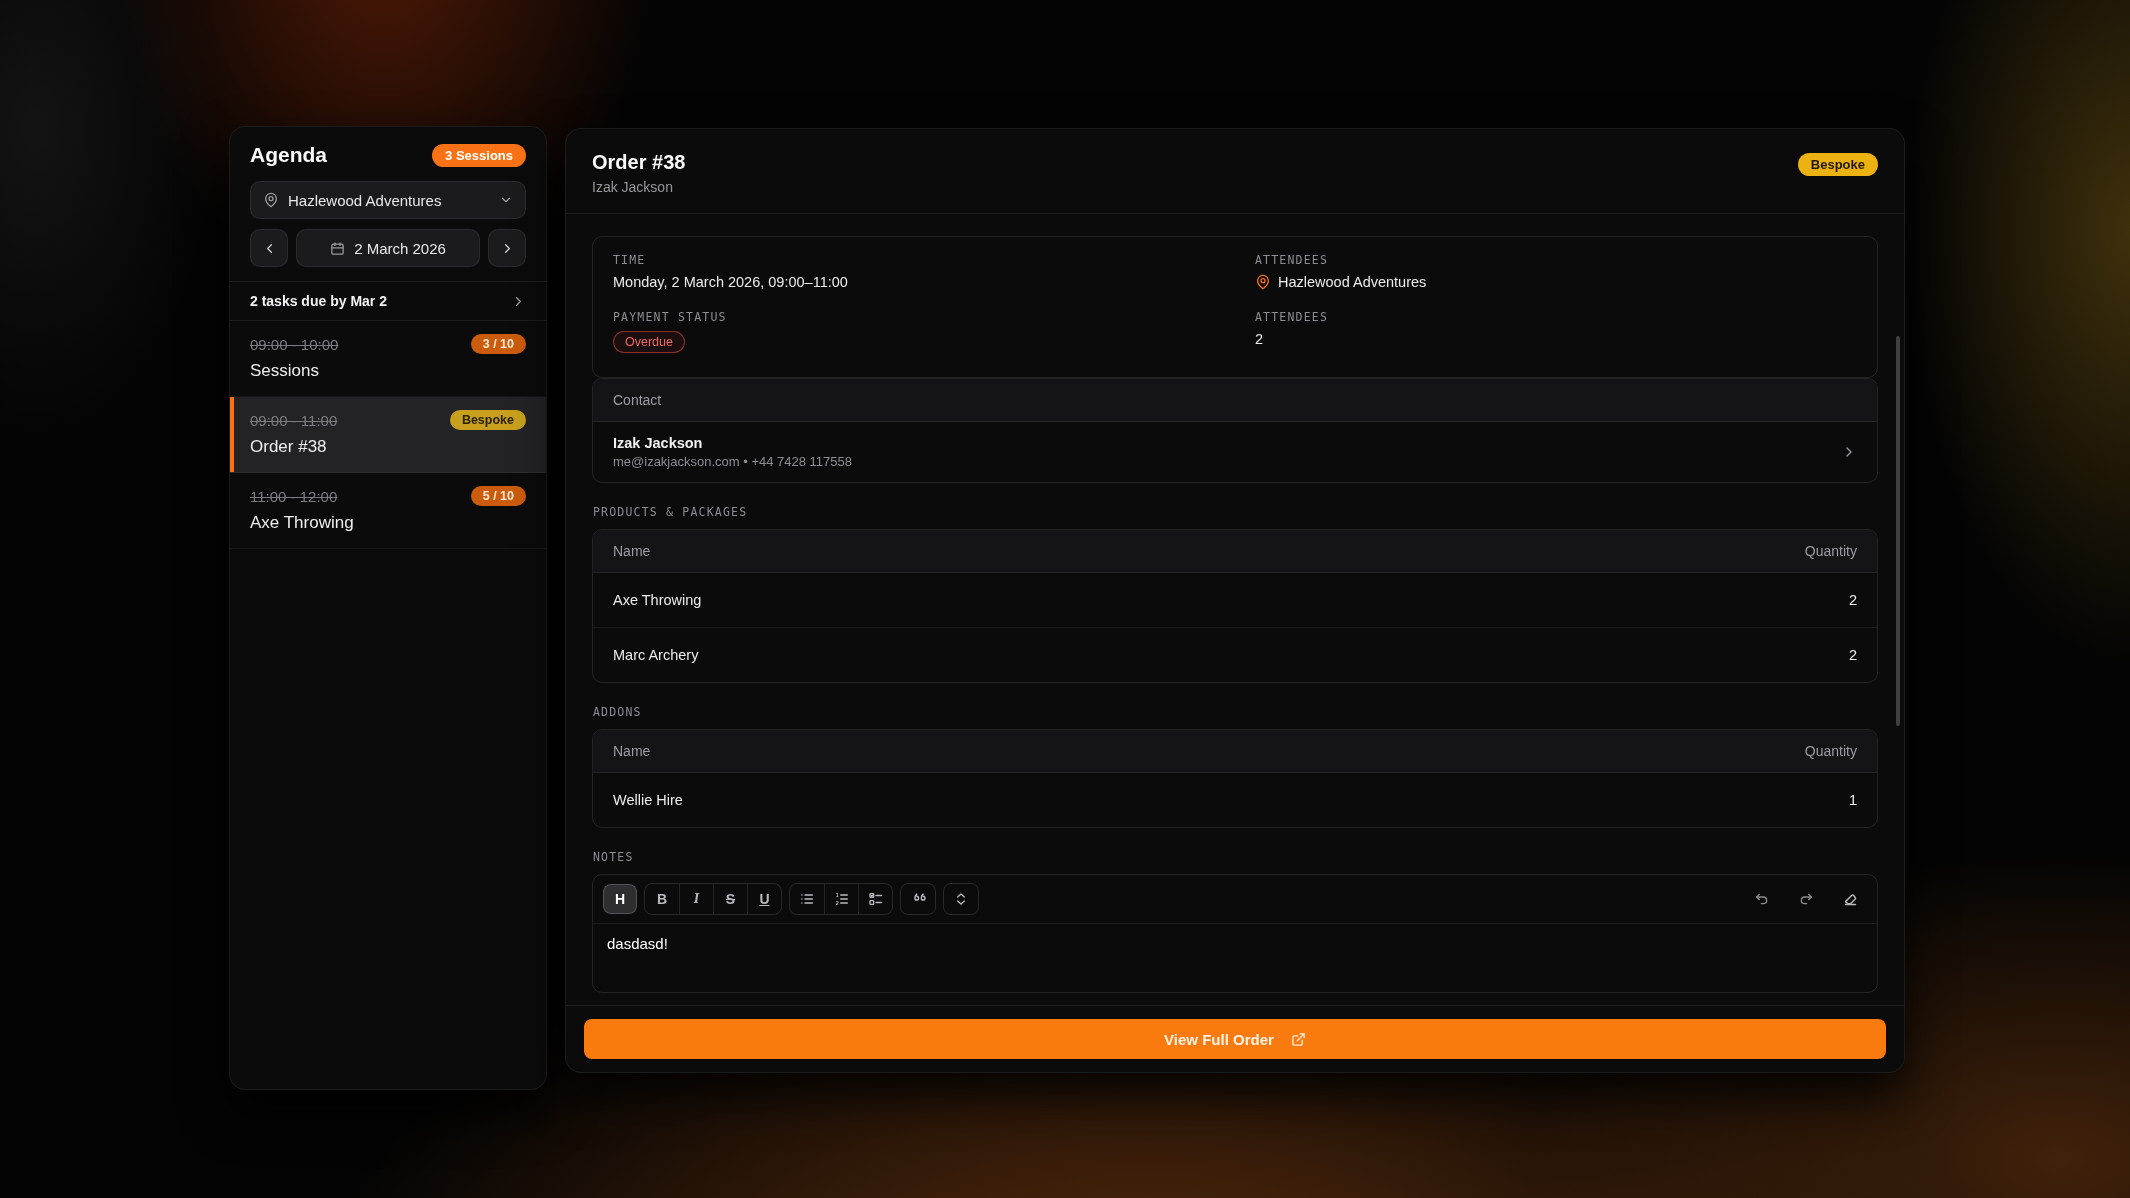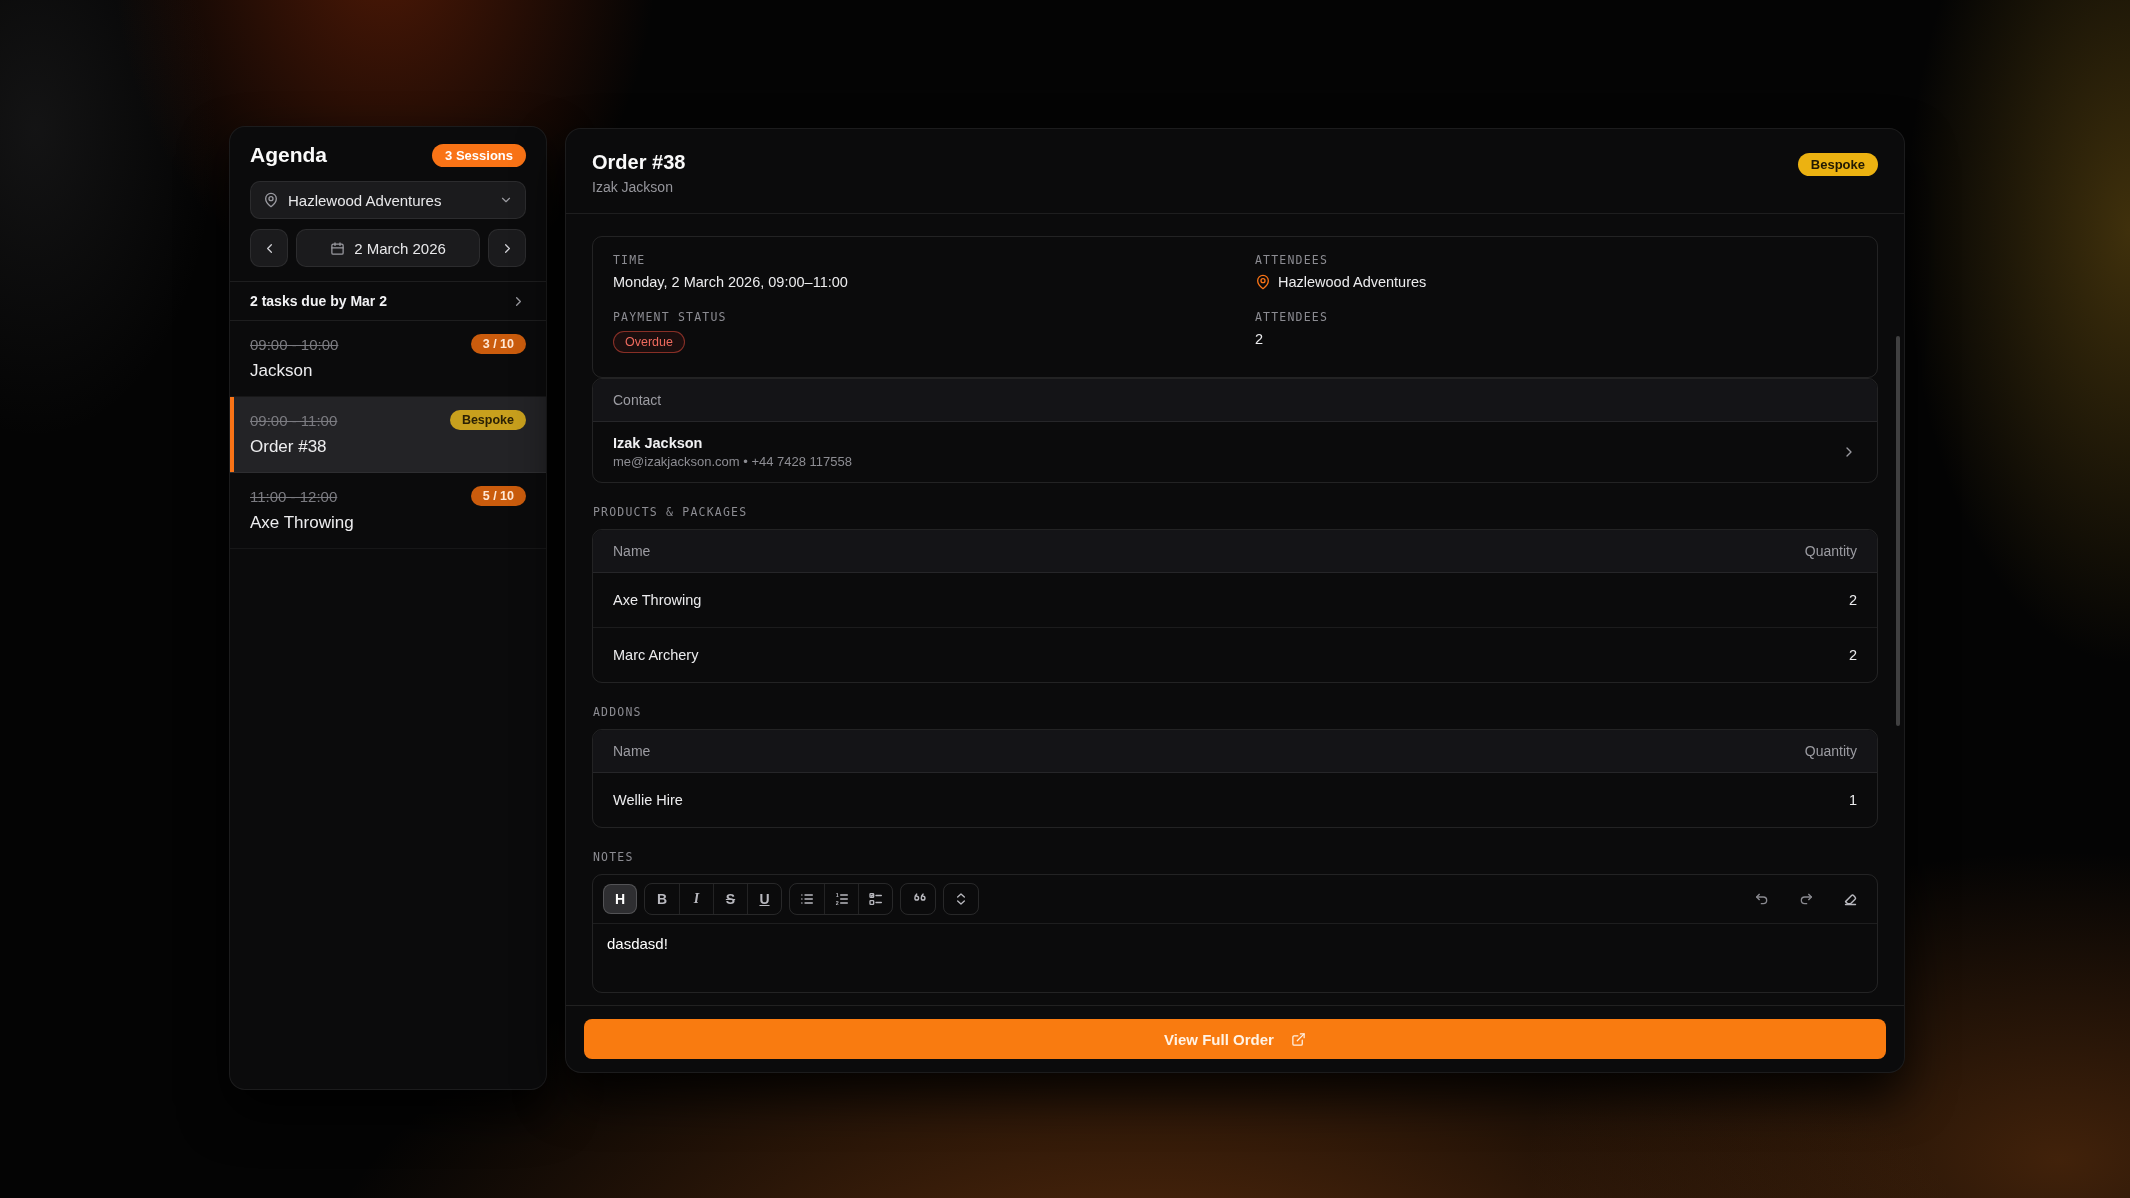--- a/index.html
+++ b/index.html
@@ -163,21 +163,21 @@
         </svg>
     </span>
   </div>
 
   <div>
     <div class="session">
       <div class="row1">
         <span class="time">09:00 - 10:00</span>
         <span class="badge badge-capacity">3 / 10</span>
       </div>
-      <div class="title">Jackson</div>
+      <div class="title">Sessions</div>
     </div>
     <div class="session selected">
       <div class="row1">
         <span class="time">09:00 - 11:00</span>
         <span class="badge badge-bespoke-sb">Bespoke</span>
       </div>
       <div class="title">Order #38</div>
     </div>
     <div class="session">
       <div class="row1">

